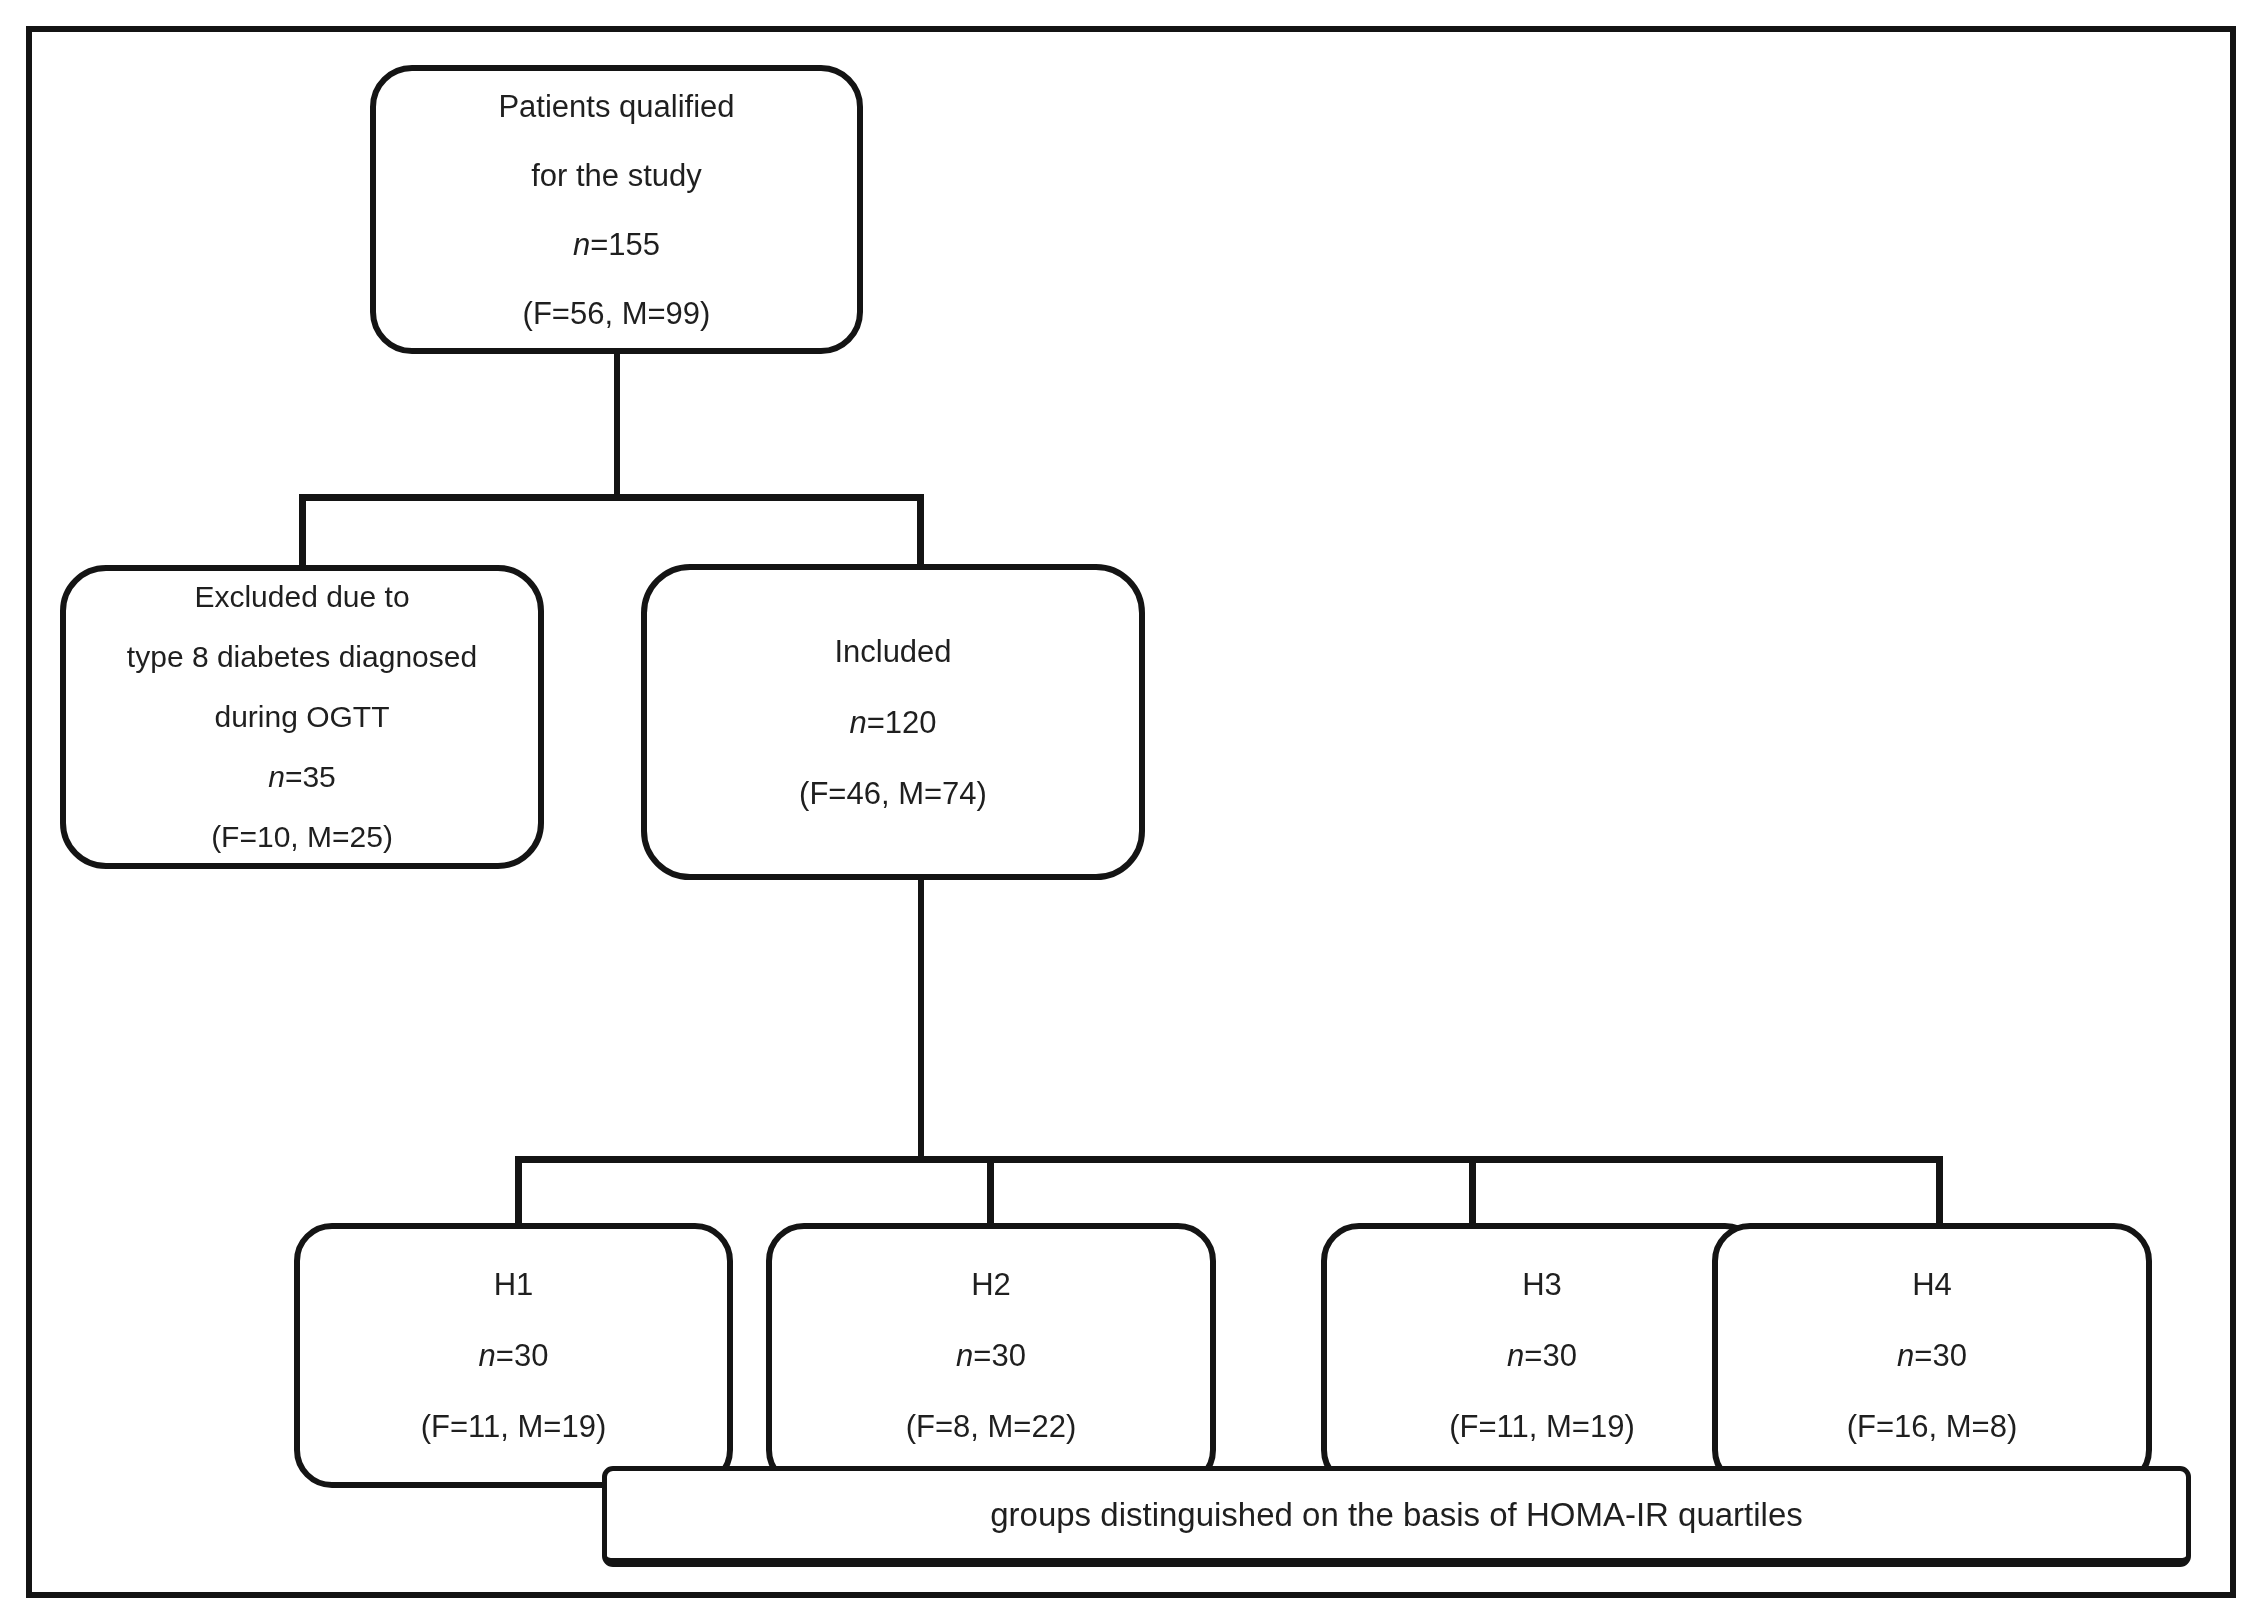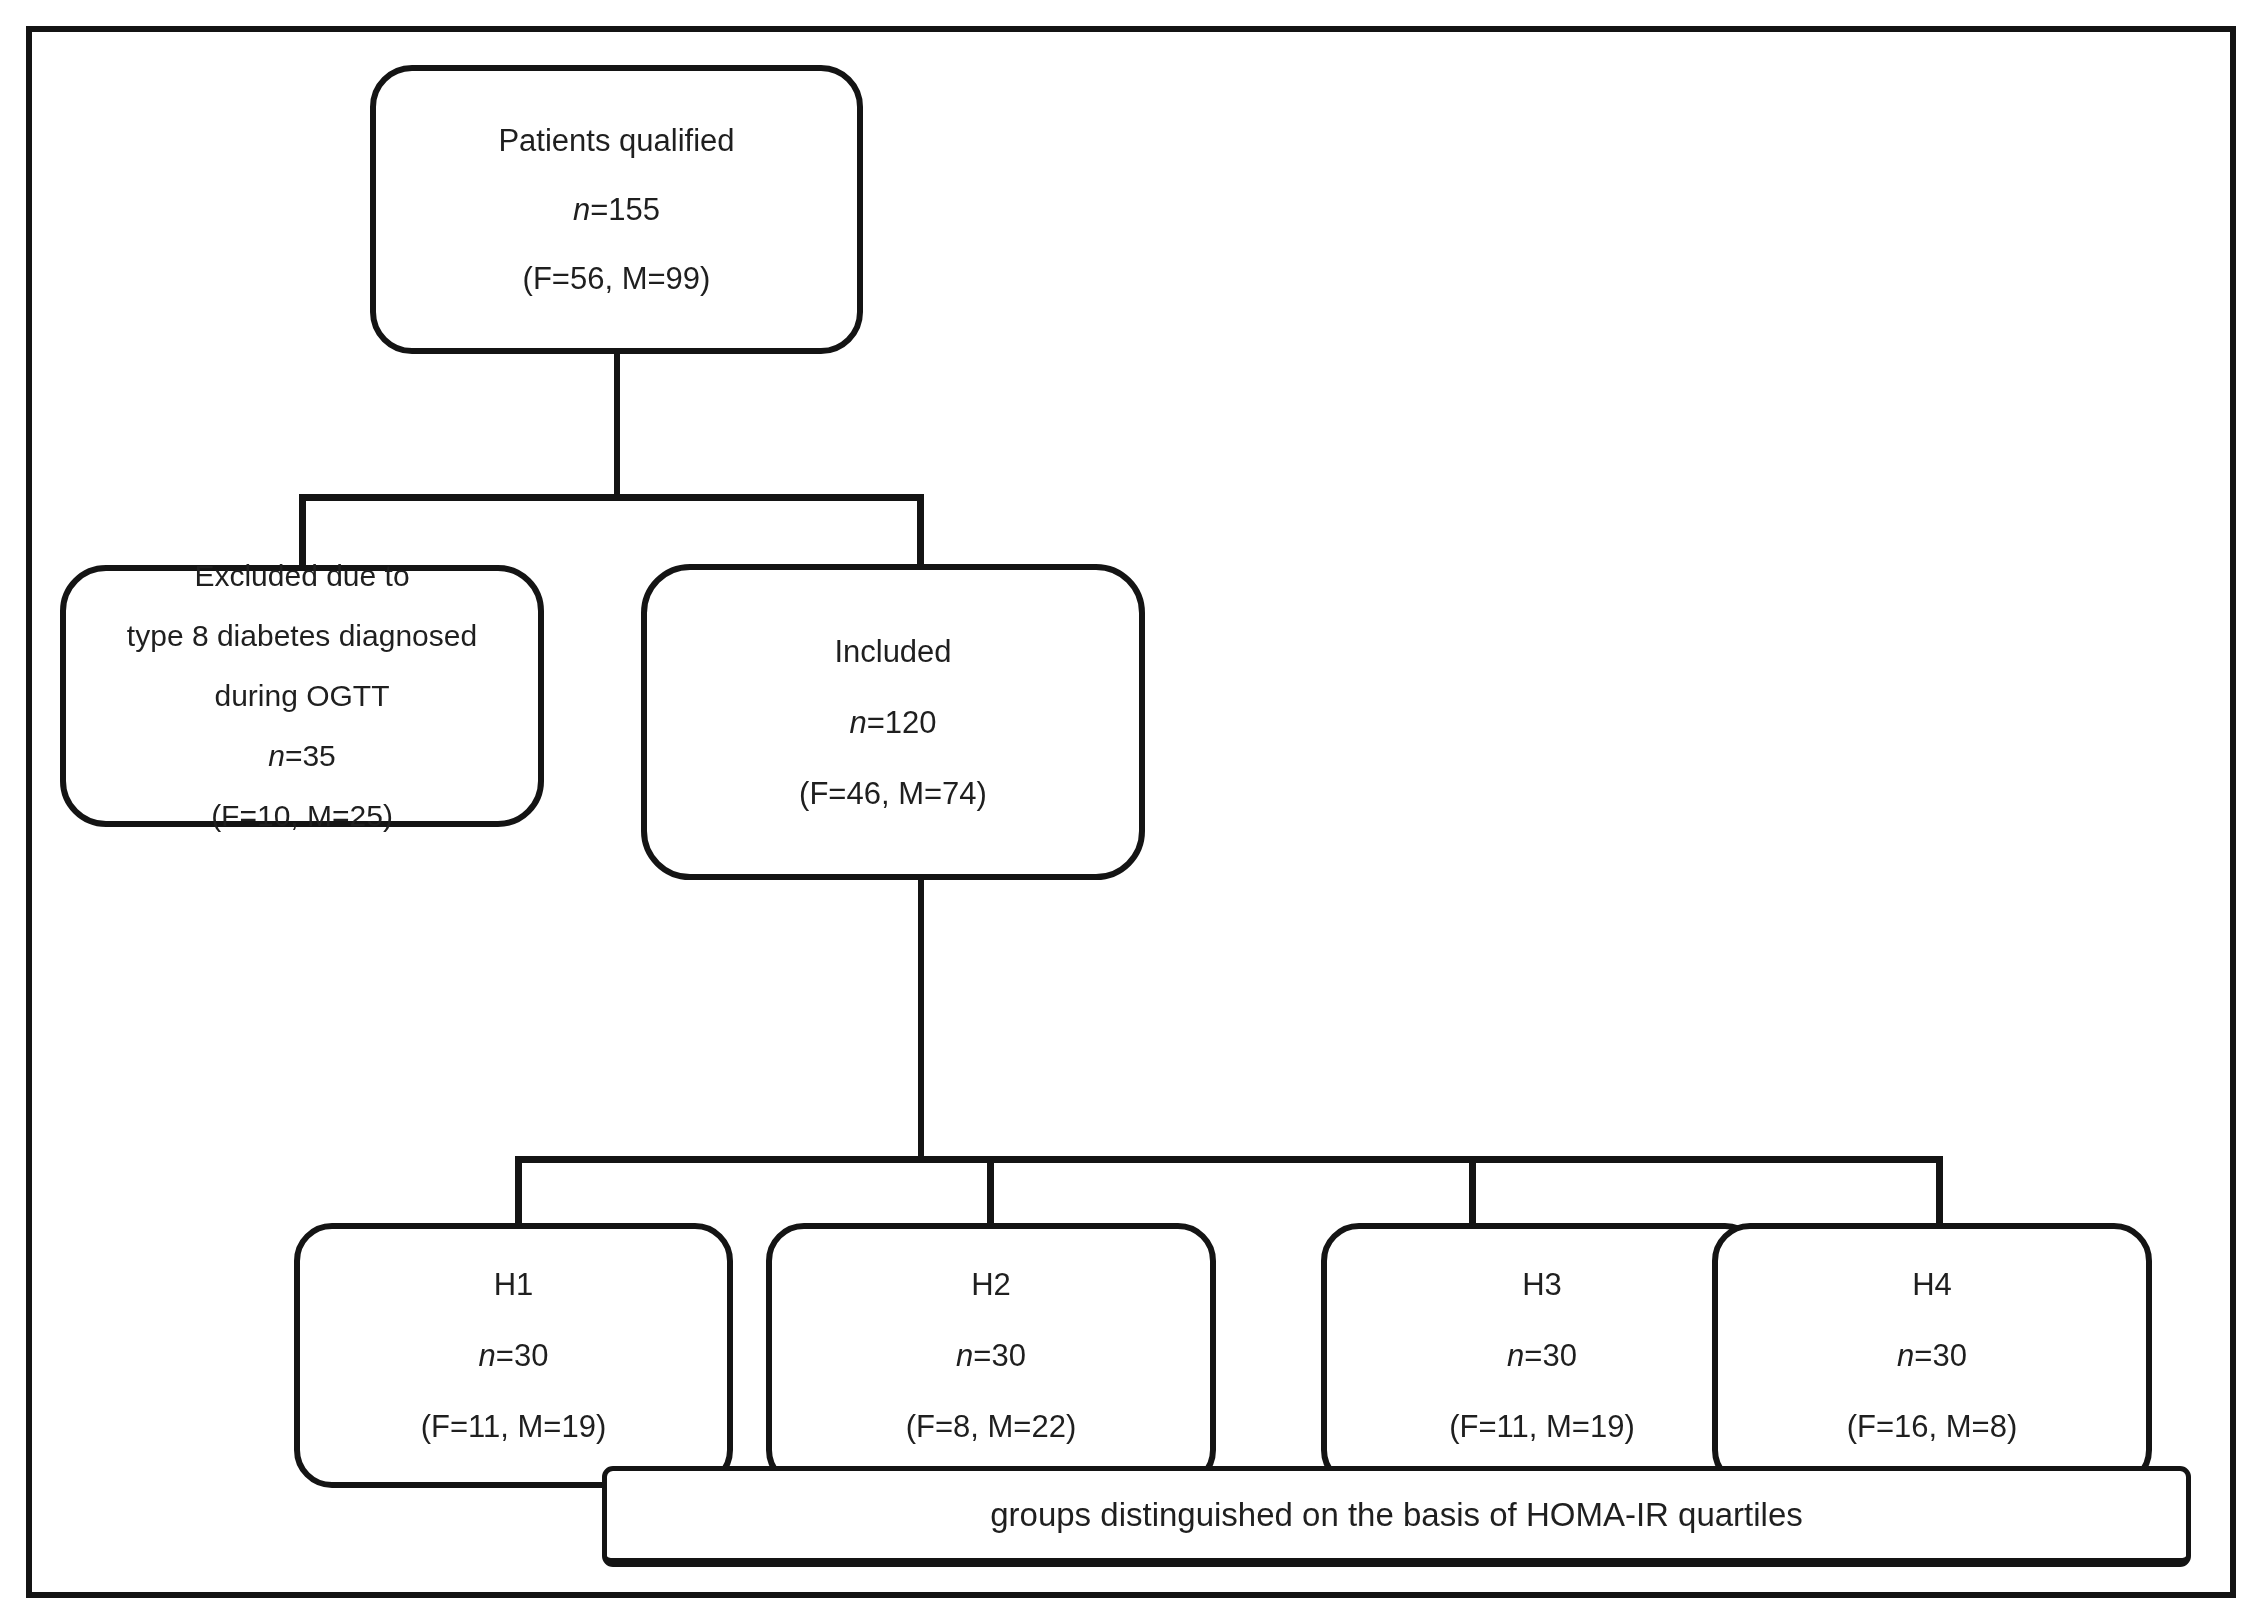--- a/index.html
+++ b/index.html
@@ -26,21 +26,21 @@
   #conn-drop-h4{left:1936px;top:1156px;width:6.8px;height:73px;}
   
   .node{
     position:absolute;background:#ffffff;border:6.1px solid #141414;
     box-sizing:border-box;display:flex;align-items:center;justify-content:center;
   }
   .node-text{width:100%;text-align:center;}
   .node-text div{white-space:nowrap;}
   .node-text i{font-style:italic;}
   #box-qualified{left:370px;top:65px;width:493px;height:289px;border-radius:42px;font-size:31px;line-height:69px;justify-content:center;}
-  #box-excluded{left:60px;top:565px;width:484px;height:262px;border-radius:46px;font-size:30px;line-height:60px;}
+  #box-excluded{left:60px;top:565px;width:484px;height:304px;border-radius:46px;font-size:30px;line-height:60px;}
   #box-included{left:641px;top:564px;width:504px;height:316px;border-radius:49px;font-size:31px;line-height:71px;}
   #box-h1{left:294px;top:1223px;width:439px;height:265px;border-radius:38px;font-size:31px;line-height:71px;}
   #box-h2{left:766px;top:1223px;width:450px;height:265px;border-radius:38px;font-size:31px;line-height:71px;}
   #box-h3{left:1321px;top:1223px;width:442px;height:265px;border-radius:38px;font-size:31px;line-height:71px;}
   #box-h4{left:1712px;top:1223px;width:440px;height:265px;border-radius:38px;font-size:31px;line-height:71px;}
   
   #caption-bar{
     position:absolute;left:579px;top:1466px;width:1589px;height:101px;
     background:#ffffff;border:5.4px solid #141414;border-bottom-width:9.5px;
     border-radius:11px;box-sizing:border-box;
@@ -62,20 +62,21 @@
   <div class="conn" id="conn-v2"></div>
   <div class="conn" id="conn-branch2"></div>
   <div class="conn" id="conn-drop-h1"></div>
   <div class="conn" id="conn-drop-h2"></div>
   <div class="conn" id="conn-drop-h3"></div>
   <div class="conn" id="conn-drop-h4"></div>
 
   <div class="node" id="box-qualified">
     <div class="node-text">
       <div>Patients qualified</div>
+      <div>for the study</div>
       <div><i>n</i><span>=155</span></div>
       <div>(F=56, M=99)</div>
     </div>
   </div>
 
   <div class="node" id="box-excluded">
     <div class="node-text">
       <div>Excluded due to</div>
       <div>type 8 diabetes diagnosed</div>
       <div>during OGTT</div>

